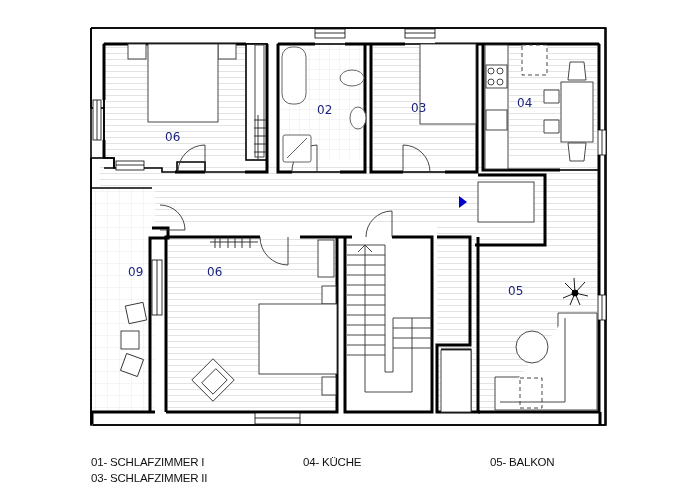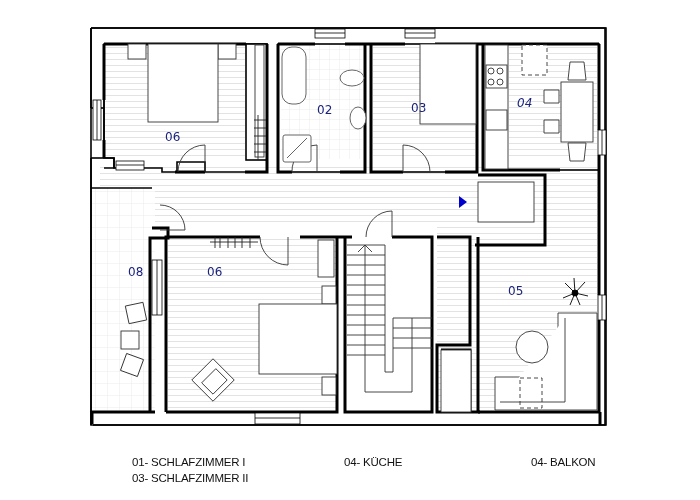--- a/index.html
+++ b/index.html
@@ -1,20 +1,20 @@
 <!DOCTYPE html>
 <html><head>
 <meta charset="utf-8">
 <style>
   html,body{margin:0;padding:0;background:#ffffff;}
   body{width:700px;height:500px;position:relative;overflow:hidden;font-family:"Liberation Sans",sans-serif;}
   #plan{position:absolute;left:0;top:0;}
   .room-label{position:absolute;font-family:"DejaVu Sans",sans-serif;font-size:12px;color:#1a237e;}
   .legend{position:absolute;top:454px;font-family:"Liberation Sans",sans-serif;font-size:11.5px;color:#111;line-height:16px;letter-spacing:-0.2px;}
-  .legend div{white-space:nowrap;margin-left:41px;}
+  .legend div{white-space:nowrap;}
 </style>
 </head>
 <body>
 
 <svg id="plan" width="700" height="450" viewBox="0 0 700 450" xmlns="http://www.w3.org/2000/svg">
   <defs>
     <pattern id="stripes" width="8" height="6" patternUnits="userSpaceOnUse">
       <rect width="8" height="6" fill="#ffffff"></rect>
       <line x1="0" y1="5.5" x2="8" y2="5.5" stroke="#e3e3e3" stroke-width="1"></line>
     </pattern>
@@ -205,27 +205,27 @@
     <rect x="121" y="331" width="18" height="18"></rect>
     <rect x="123" y="356" width="18" height="18" transform="rotate(20 132 365)"></rect>
   </g>
 
   <polygon points="459,196 467,202 459,208" fill="#0000cc"></polygon>
 </svg>
 
 <div class="room-label" style="left:165px;top:130px;">06</div>
 <div class="room-label" style="left:317px;top:103px;">02</div>
 <div class="room-label" style="left:395px;top:101px;margin-left:16px;">03</div>
-<div class="room-label" style="left:517px;top:96px;font-style:italic;">04</div>
+<div class="room-label" style="left:517px;top:96px;">04</div>
 <div class="room-label" style="left:508px;top:284px;">05</div>
 <div class="room-label" style="left:207px;top:265px;">06</div>
-<div class="room-label" style="left:128px;top:265px;">08</div>
+<div class="room-label" style="left:128px;top:265px;">09</div>
 
 <div class="legend" style="left:91px;">
   <div>01- SCHLAFZIMMER I</div>
   <div>03- SCHLAFZIMMER II</div>
 </div>
 <div class="legend" style="left:303px;">
   <div>04- KÜCHE</div>
 </div>
 <div class="legend" style="left:490px;">
-  <div>04- BALKON</div>
+  <div>05- BALKON</div>
 </div>
 
 </body></html>

